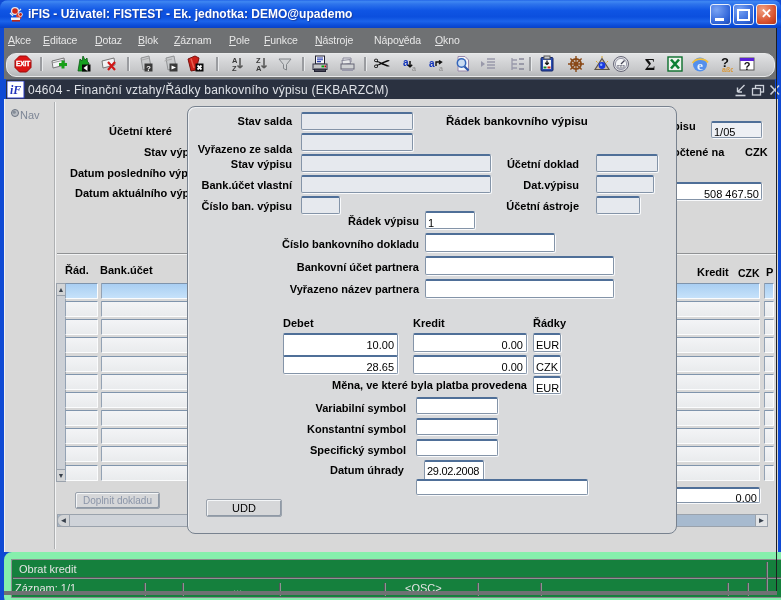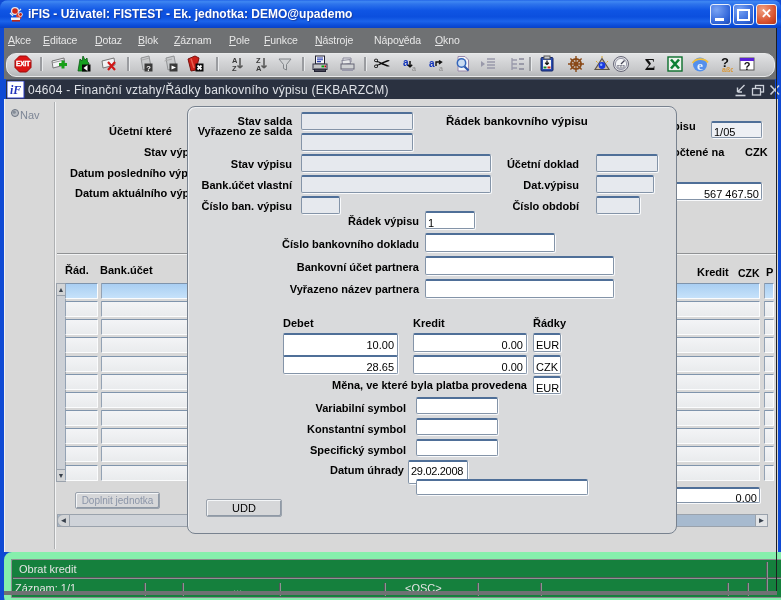--- a/index.html
+++ b/index.html
@@ -253,21 +253,21 @@
 <div class="a" style="left:49px;top:3px;width:1px;height:447px;background:#aeb0b2;border-right:1px solid #f2f3f4"></div>
 <div class="a" style="left:52px;top:154px;width:719px;height:1px;background:#909294;border-bottom:1px solid #f2f3f4"></div>
 <div class="lbl" style="left:104px;top:26px">Účetní které</div>
 <div class="lbl" style="left:139px;top:47px">Stav výpisu</div>
 <div class="lbl" style="left:65px;top:68px">Datum posledního výpisu</div>
 <div class="lbl" style="left:70px;top:88px">Datum aktuálního výpisu</div>
 <div class="lbl" style="left:668px;top:21px">pisu</div>
 <div class="fld dis" style="left:706px;top:22px;width:51px;height:17px;background:#eef0f4">1/05</div>
 <div class="lbl" style="left:668px;top:47px">očtené na</div>
 <div class="lbl" style="left:740px;top:47px">CZK</div>
-<div class="fld num" style="left:658px;top:83px;width:99px;height:18px;line-height:17px">567 467.50</div>
+<div class="fld num" style="left:658px;top:83px;width:99px;height:18px;line-height:17px">508 467.50</div>
 <div class="lbl" style="left:60px;top:165px">Řád.</div>
 <div class="lbl" style="left:95px;top:165px">Bank.účet</div>
 <div class="lbl" style="left:692px;top:167px">Kredit</div>
 <div class="lbl" style="left:733px;top:168px;font-size:10.5px">CZK</div>
 <div class="lbl" style="left:761px;top:167px">P</div>
 <div class="sb" style="left:51px;top:184px;width:10px;height:199px;background:#ccd0d6"></div>
 <div class="sbtn" style="left:51px;top:184px;width:10px;height:13px;font:7px/12px 'Liberation Sans'">▲</div>
 <div class="sbtn" style="left:51px;top:370px;width:10px;height:13px;font:7px/12px 'Liberation Sans'">▼</div>
 <div class="row sel" style="left:60px;top:184px;width:33px"></div>
 <div class="row sel" style="left:96px;top:184px;width:300px"></div>
@@ -306,44 +306,44 @@
 <div class="row" style="left:556px;top:329px;width:199px"></div>
 <div class="row" style="left:759px;top:329px;width:10px"></div>
 <div class="row" style="left:60px;top:347px;width:33px"></div>
 <div class="row" style="left:96px;top:347px;width:300px"></div>
 <div class="row" style="left:556px;top:347px;width:199px"></div>
 <div class="row" style="left:759px;top:347px;width:10px"></div>
 <div class="row" style="left:60px;top:366px;width:33px"></div>
 <div class="row" style="left:96px;top:366px;width:300px"></div>
 <div class="row" style="left:556px;top:366px;width:199px"></div>
 <div class="row" style="left:759px;top:366px;width:10px"></div>
-<div class="btn" style="left:70px;top:393px;width:85px;height:17px;line-height:16px;color:#8b95a8;font-size:10px;overflow:hidden">Doplnit jednotka</div>
+<div class="btn" style="left:70px;top:393px;width:85px;height:17px;line-height:16px;color:#8b95a8;font-size:10px;overflow:hidden">Doplnit dokladu</div>
 <div class="fld num" style="left:658px;top:388px;width:97px;height:16px;line-height:15px">0.00</div>
 <div class="sb" style="left:52px;top:415px;width:711px;height:13px;background:#a7bacf"></div>
 <div class="sbtn" style="left:52px;top:415px;width:13px;height:13px;font:8px/12px 'Liberation Sans';border-radius:6px 0 0 6px">◄</div>
 <div class="sbtn" style="left:750px;top:415px;width:13px;height:13px;background:#e2e4e6;font:8px/12px 'Liberation Sans'">►</div>
 <div class="a" style="left:65px;top:416px;width:380px;height:11px;background:#cfd3d9;border-right:1px solid #8a99ac"></div>
 </div>
 <div class="a" id="dlg">
 <div class="lbl" style="left:258px;top:8px;font-size:11.5px">Řádek bankovního výpisu</div>
 <div class="lbl rl" style="left:-96px;top:8px;width:200px">Stav salda</div>
 <div class="fld dis" style="left:113px;top:5px;width:112px;height:18px;line-height:16px"></div>
-<div class="lbl rl" style="left:-96px;top:18px;width:200px">Vyřazeno ze salda</div>
+<div class="lbl rl" style="left:-96px;top:36px;width:200px">Vyřazeno ze salda</div>
 <div class="fld dis" style="left:113px;top:26px;width:112px;height:18px;line-height:16px"></div>
 <div class="lbl rl" style="left:-96px;top:51px;width:200px">Stav výpisu</div>
 <div class="fld dis" style="left:113px;top:47px;width:190px;height:18px;line-height:16px"></div>
 <div class="lbl rl" style="left:-96px;top:72px;width:200px">Bank.účet vlastní</div>
 <div class="fld dis" style="left:113px;top:68px;width:190px;height:18px;line-height:16px"></div>
 <div class="lbl rl" style="left:-96px;top:93px;width:200px">Číslo ban. výpisu</div>
 <div class="fld dis" style="left:113px;top:89px;width:39px;height:18px;line-height:16px"></div>
 <div class="lbl rl" style="left:191px;top:51px;width:200px">Účetní doklad</div>
 <div class="fld dis" style="left:408px;top:47px;width:62px;height:18px;line-height:16px"></div>
 <div class="lbl rl" style="left:191px;top:72px;width:200px">Dat.výpisu</div>
 <div class="fld dis" style="left:408px;top:68px;width:58px;height:18px;line-height:16px"></div>
-<div class="lbl rl" style="left:191px;top:93px;width:200px">Číslo období</div>
+<div class="lbl rl" style="left:191px;top:93px;width:200px">Účetní ástroje</div>
 <div class="fld dis" style="left:408px;top:89px;width:44px;height:18px;line-height:16px"></div>
 <div class="lbl rl" style="left:31px;top:108px;width:200px">Řádek výpisu</div>
 <div class="fld" style="left:237px;top:104px;width:50px;height:18px;line-height:16px">1</div>
 <div class="lbl rl" style="left:31px;top:131px;width:200px">Číslo bankovního dokladu</div>
 <div class="fld" style="left:237px;top:126px;width:130px;height:19px;line-height:17px"></div>
 <div class="lbl rl" style="left:31px;top:154px;width:200px">Bankovní účet partnera</div>
 <div class="fld" style="left:237px;top:149px;width:189px;height:19px;line-height:17px"></div>
 <div class="lbl rl" style="left:31px;top:176px;width:200px">Vyřazeno název partnera</div>
 <div class="fld" style="left:237px;top:172px;width:189px;height:19px;line-height:17px"></div>
 <div class="lbl" style="left:95px;top:210px">Debet</div>
@@ -365,21 +365,21 @@
 <div class="fld" style="left:345px;top:248px;width:28px;height:19px;line-height:17px">CZK</div>
 <div class="lbl rl" style="left:79px;top:272px;width:260px">Měna, ve které byla platba provedena</div>
 <div class="fld" style="left:345px;top:269px;width:28px;height:18px;line-height:16px">EUR</div>
 <div class="lbl rl" style="left:18px;top:295px;width:200px">Variabilní symbol</div>
 <div class="fld" style="left:228px;top:290px;width:82px;height:17px;line-height:15px"></div>
 <div class="lbl rl" style="left:18px;top:316px;width:200px">Konstantní symbol</div>
 <div class="fld" style="left:228px;top:311px;width:82px;height:17px;line-height:15px"></div>
 <div class="lbl rl" style="left:18px;top:337px;width:200px">Specifický symbol</div>
 <div class="fld" style="left:228px;top:332px;width:82px;height:17px;line-height:15px"></div>
 <div class="lbl rl" style="left:16px;top:357px;width:200px">Datum úhrady</div>
-<div class="fld" style="left:220px;top:353px;width:60px;height:24px;line-height:15px"><span style="letter-spacing:-0.3px">29.02.2008</span></div>
+<div class="fld" style="left:236px;top:353px;width:60px;height:24px;line-height:15px"><span style="letter-spacing:-0.3px">29.02.2008</span></div>
 <div class="fld" style="left:228px;top:372px;width:172px;height:16px;line-height:14px"></div>
 <div class="btn" style="left:18px;top:392px;width:76px;height:18px;line-height:17px">UDD</div>
 </div>
 <div class="a" id="sbar">
 <div class="st" style="left:8px;top:4px">Obrat kredit</div>
 <div class="a" style="left:2px;top:18px;width:768px;height:1px;background:#55575a;border-bottom:1px solid #8f9193"></div>
 <div class="st" style="left:4px;top:23px">Záznam: 1/1</div>
 <div class="tick" style="left:133px"></div>
 <div class="tick" style="left:171px"></div>
 <div class="tick" style="left:268px"></div>

